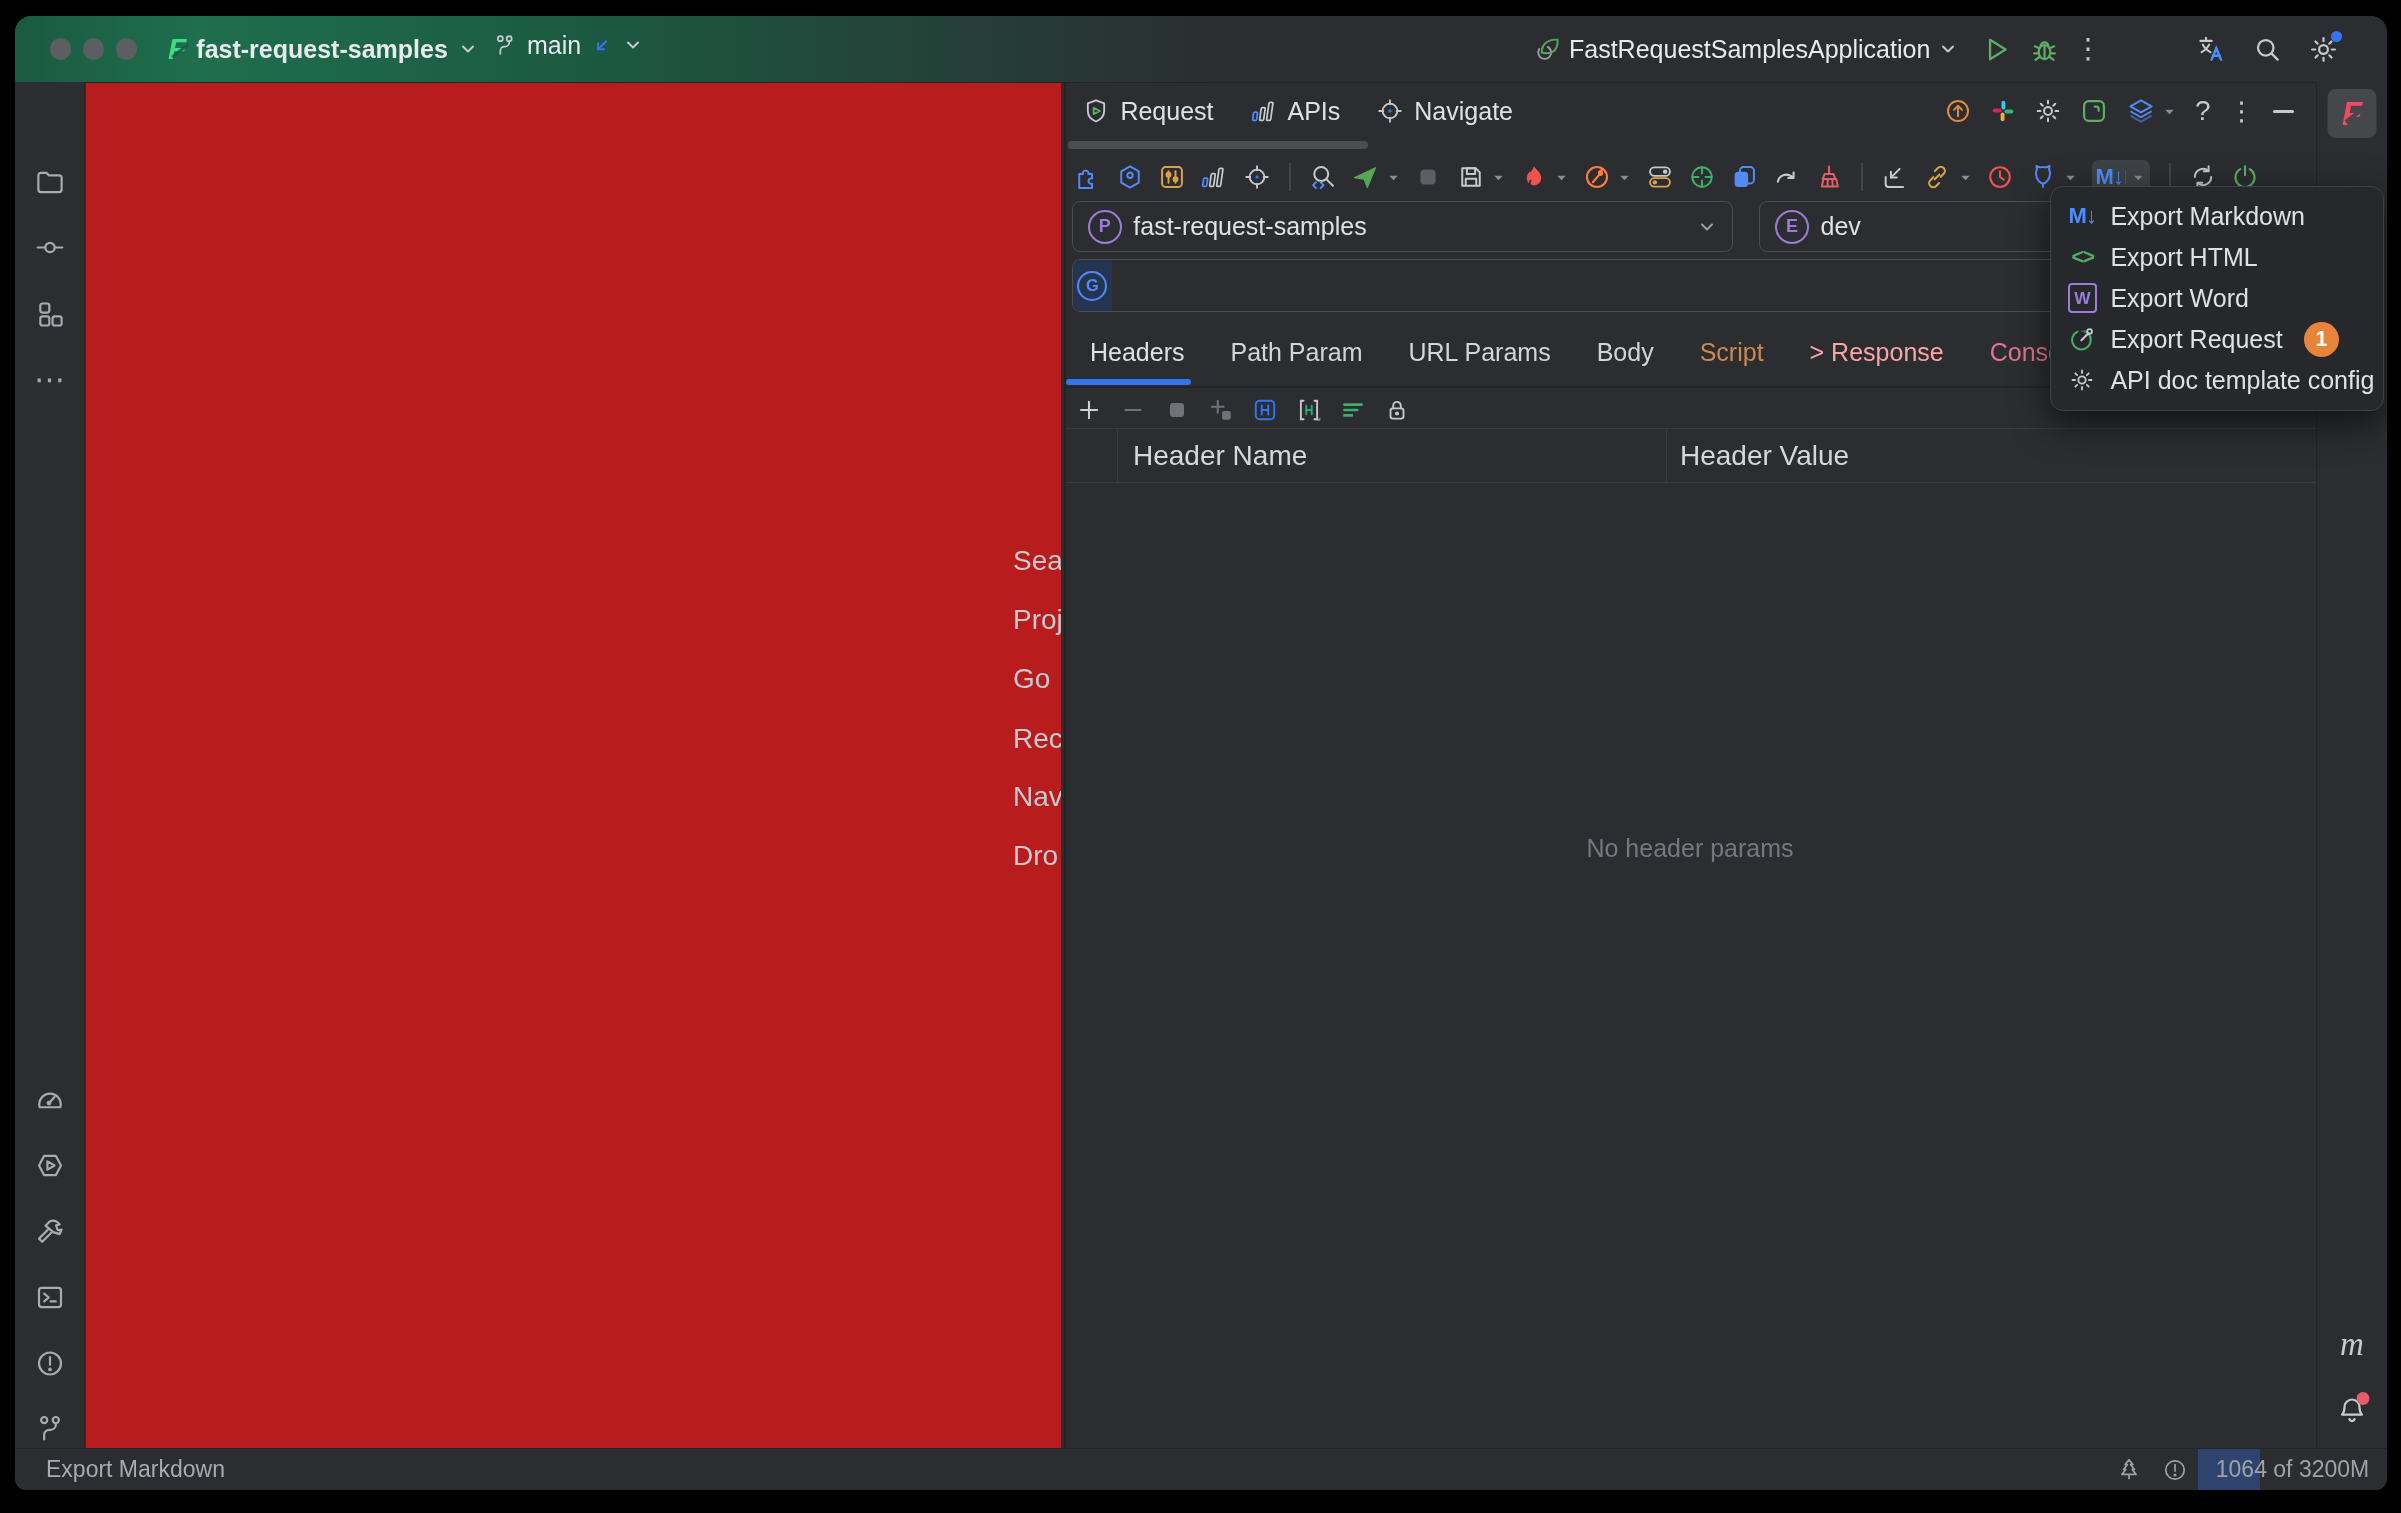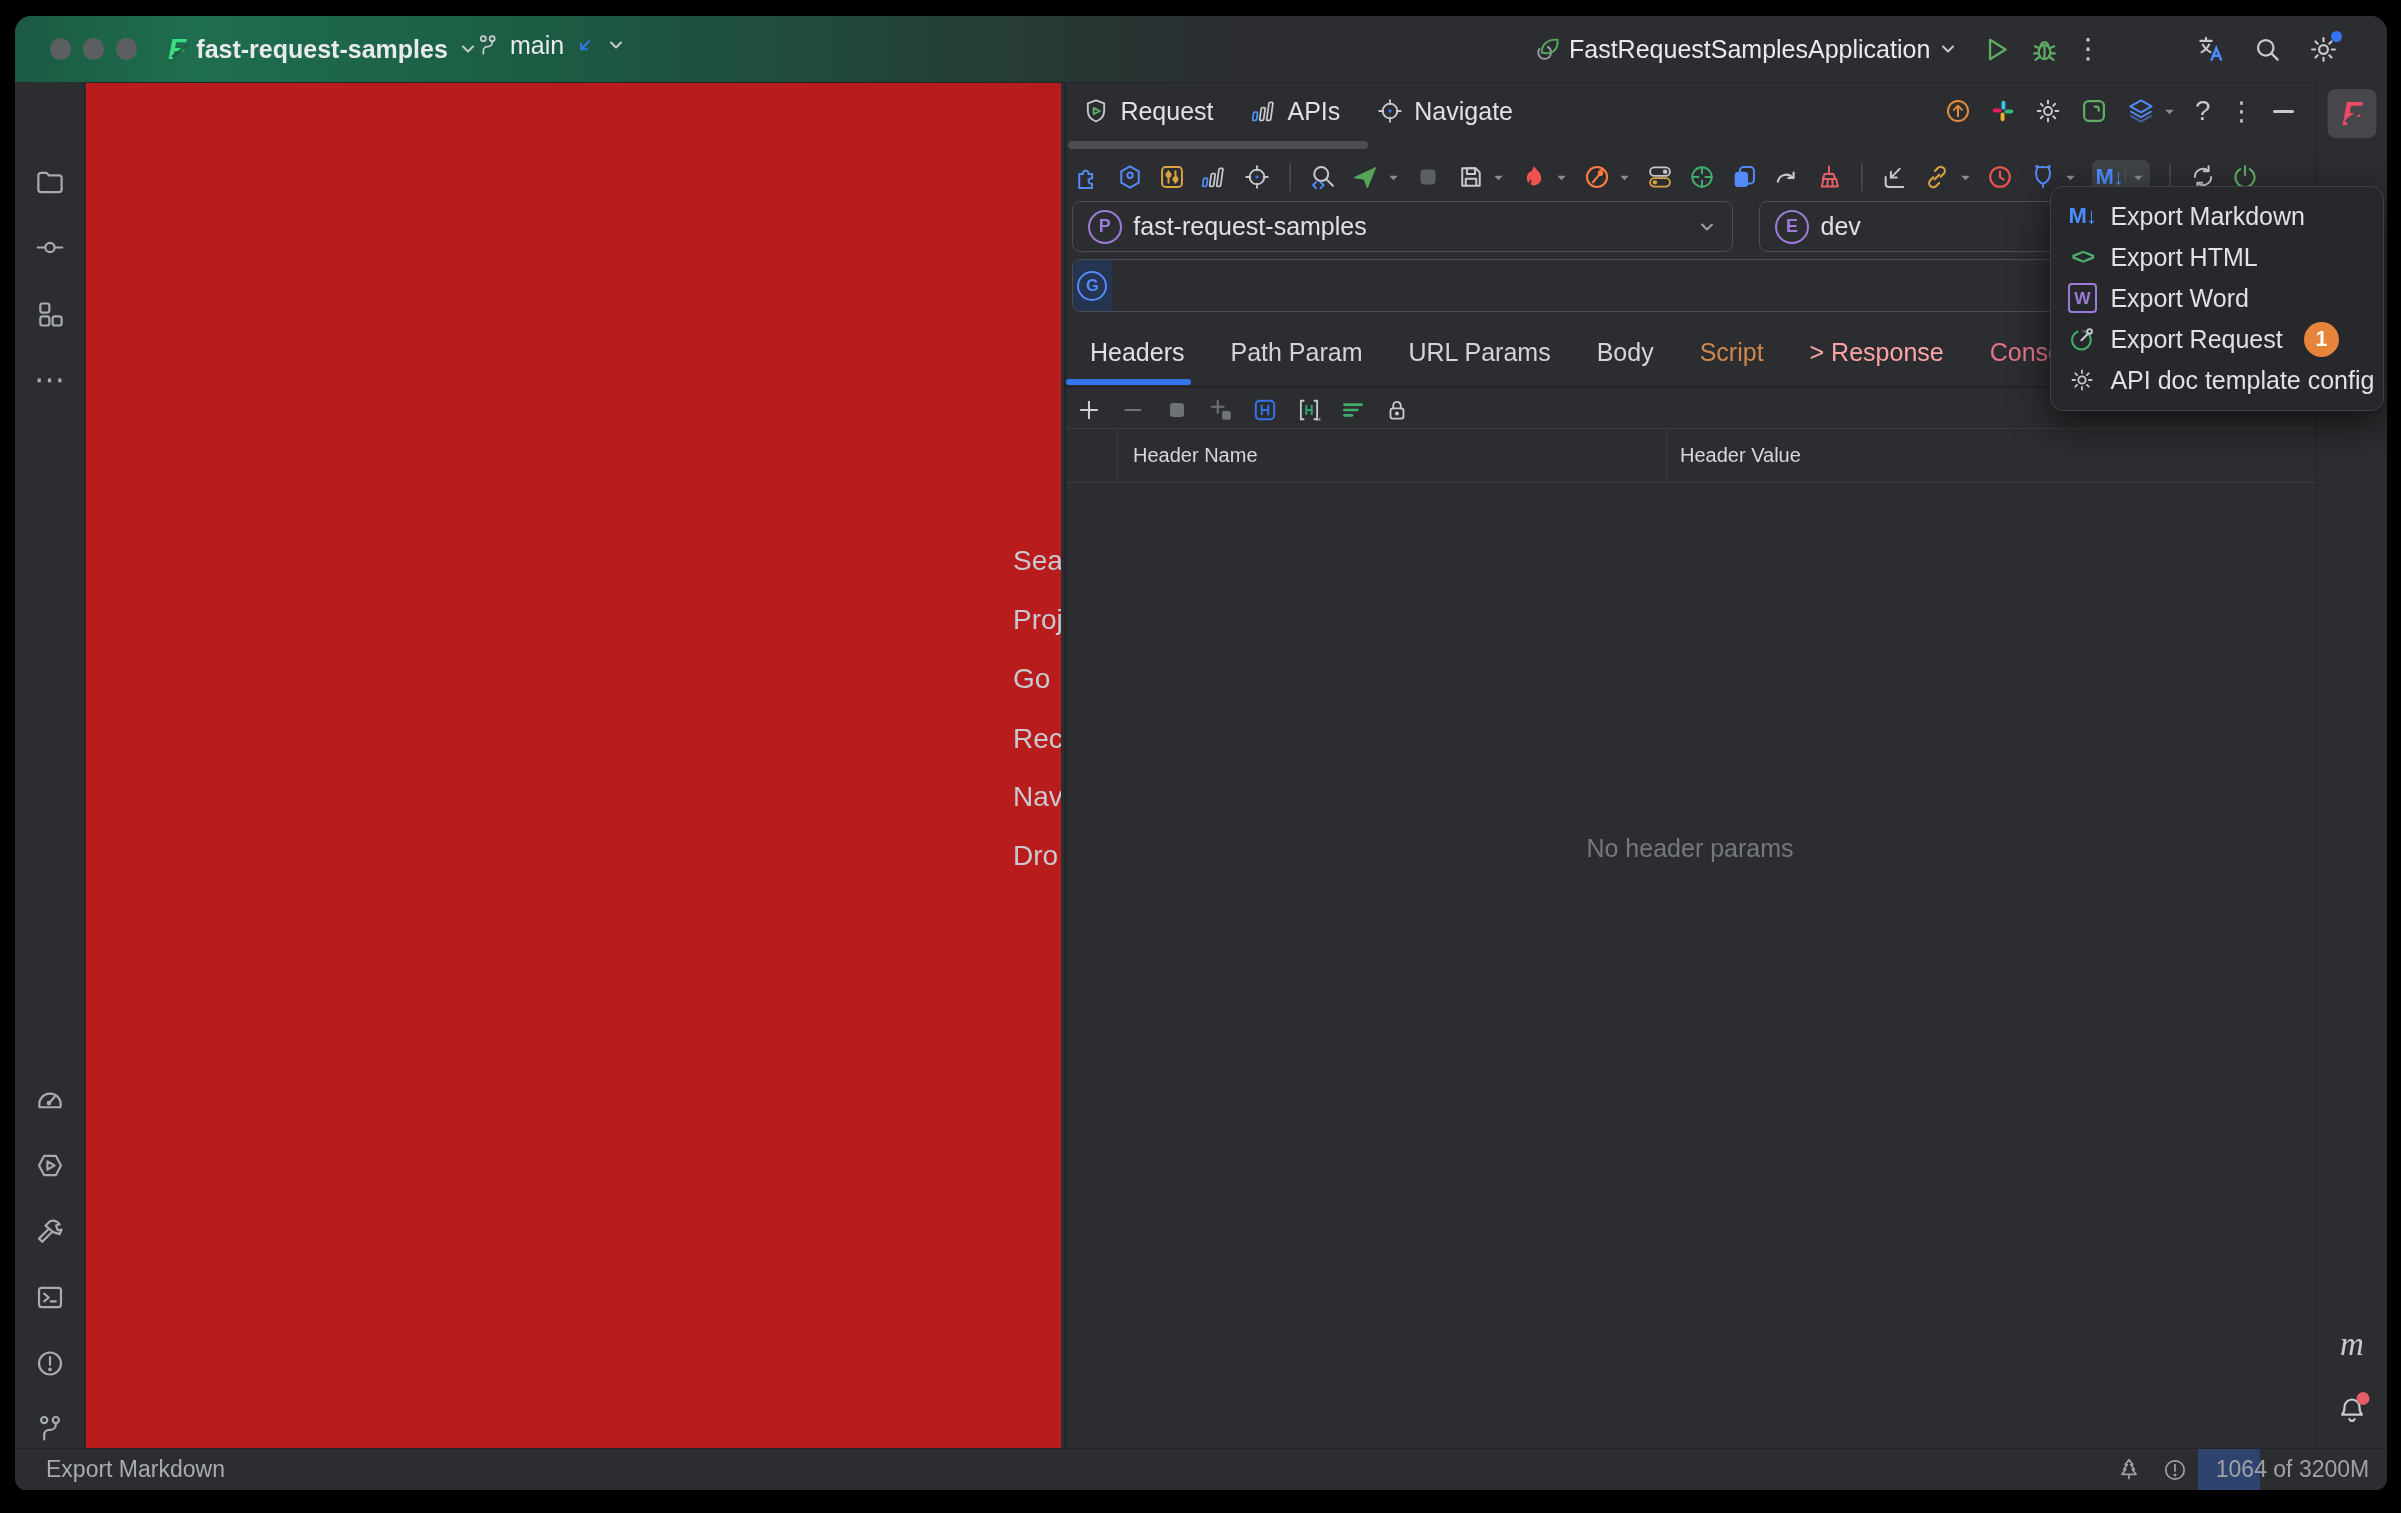--- a/index.html
+++ b/index.html
@@ -7,21 +7,21 @@
   .window{position:absolute;left:15px;top:16.4px;width:2372px;height:1474px;background:#2b2d30;
     border-radius:16.4px 16.4px 11.5px 11.5px;overflow:hidden;}
   
   .titlebar{position:absolute;left:0;top:0;width:100%;height:66px;
     background:linear-gradient(90deg,#1a5a42 0px,#1f6e4e 181px,#1b5c43 526px,#2b2d30 1217px);
     border-bottom:1.6px solid #222427;display:flex;align-items:center;}
   .lights{position:absolute;left:35px;top:22px;display:flex;gap:11.5px;}
   .light{width:21.4px;height:21.4px;border-radius:50%;background:#5c5f62;}
   .tb-group{display:flex;align-items:center;gap:10px;color:#e8eaed;font-size:25px;}
   .tb-project{position:absolute;left:153px;top:0;height:66px;font-weight:600;}
-  .tb-branch{position:absolute;left:460px;top:0;height:58px;font-weight:400;}
+  .tb-branch{position:absolute;left:477px;top:0;height:58px;font-weight:400;}
   .tb-run{position:absolute;left:1518px;top:0;height:66px;font-weight:400;gap:8px;}
   .tb-sys{position:absolute;left:2181px;top:0;height:66px;gap:26px;}
   .chev{width:20px;height:20px;}
   .logo-f{font-weight:800;font-style:italic;font-size:30px;color:#3ddc84;position:relative;line-height:1;}
   .logo-f:after{content:"";position:absolute;left:1.6px;top:15px;width:21.4px;height:3.3px;background:rgba(27,92,67,.9);transform:rotate(-38deg);}
   .gear-dot{position:relative;}
   .gear-dot .dot{position:absolute;right:-3.3px;top:-3.3px;width:11.5px;height:11.5px;border-radius:50%;background:#3574f0;}
   
   .left-stripe{position:absolute;left:0;top:66px;width:69px;height:1367px;background:#2b2d30;border-right:1.6px solid #222427;}
   .right-stripe{position:absolute;right:0;top:66px;width:70px;height:1367px;background:#2b2d30;border-left:1.6px solid #222427;}
@@ -62,21 +62,21 @@
   
   .req-tabs{position:absolute;left:24px;top:243px;height:53px;display:flex;align-items:center;gap:46px;font-size:25px;color:#d3d5da;}
   .rtab-orange{color:#d0884d;}
   .rtab-green{color:#fca5a5;}
   .rtab-pink{color:#e57488;}
   .tab-underline{position:absolute;left:0px;top:296px;width:125px;height:5.8px;border-radius:3.3px;background:#3574f0;}
   .panel-hline{position:absolute;left:0;top:303px;width:100%;height:1.6px;background:#222427;}
   .mini-toolbar{position:absolute;left:8.2px;top:306px;height:41px;display:flex;align-items:center;gap:14px;}
   
   .thead{position:absolute;left:0;top:345px;width:100%;height:53px;border-top:1.6px solid #393b3f;border-bottom:1.6px solid #393b3f;
-    display:flex;align-items:center;color:#d5d7dc;font-size:20px;}
+    display:flex;align-items:center;color:#d5d7dc;font-size:28px;}
   .thc0{width:51px;height:100%;border-right:1.6px solid #393b3f;}
   .thc1{width:549px;height:100%;display:flex;align-items:center;padding-left:15px;border-right:1.6px solid #393b3f;box-sizing:border-box;}
   .thc2{flex:1;height:100%;display:flex;align-items:center;padding-left:13px;}
   .empty-text{position:absolute;left:624px;top:765px;transform:translate(-50%,-50%);color:#75787e;font-size:25px;}
   
   .menu{position:absolute;left:2035px;top:170px;width:334px;height:225px;background:#26282c;border:1.6px solid #404247;
     border-radius:13px;box-shadow:0 11.5px 36px rgba(0,0,0,.6);z-index:50;padding:8.2px 0;box-sizing:border-box;}
   .menu-item{height:41px;display:flex;align-items:center;gap:13px;padding:0 16.4px;color:#dfe1e5;font-size:25px;white-space:nowrap;}
   .mi-icon{width:30px;height:30px;display:flex;align-items:center;justify-content:center;flex:0 0 auto;}
   .html-glyph{color:#4faf6a;font-weight:700;font-size:21.4px;letter-spacing:-1.6px;}

